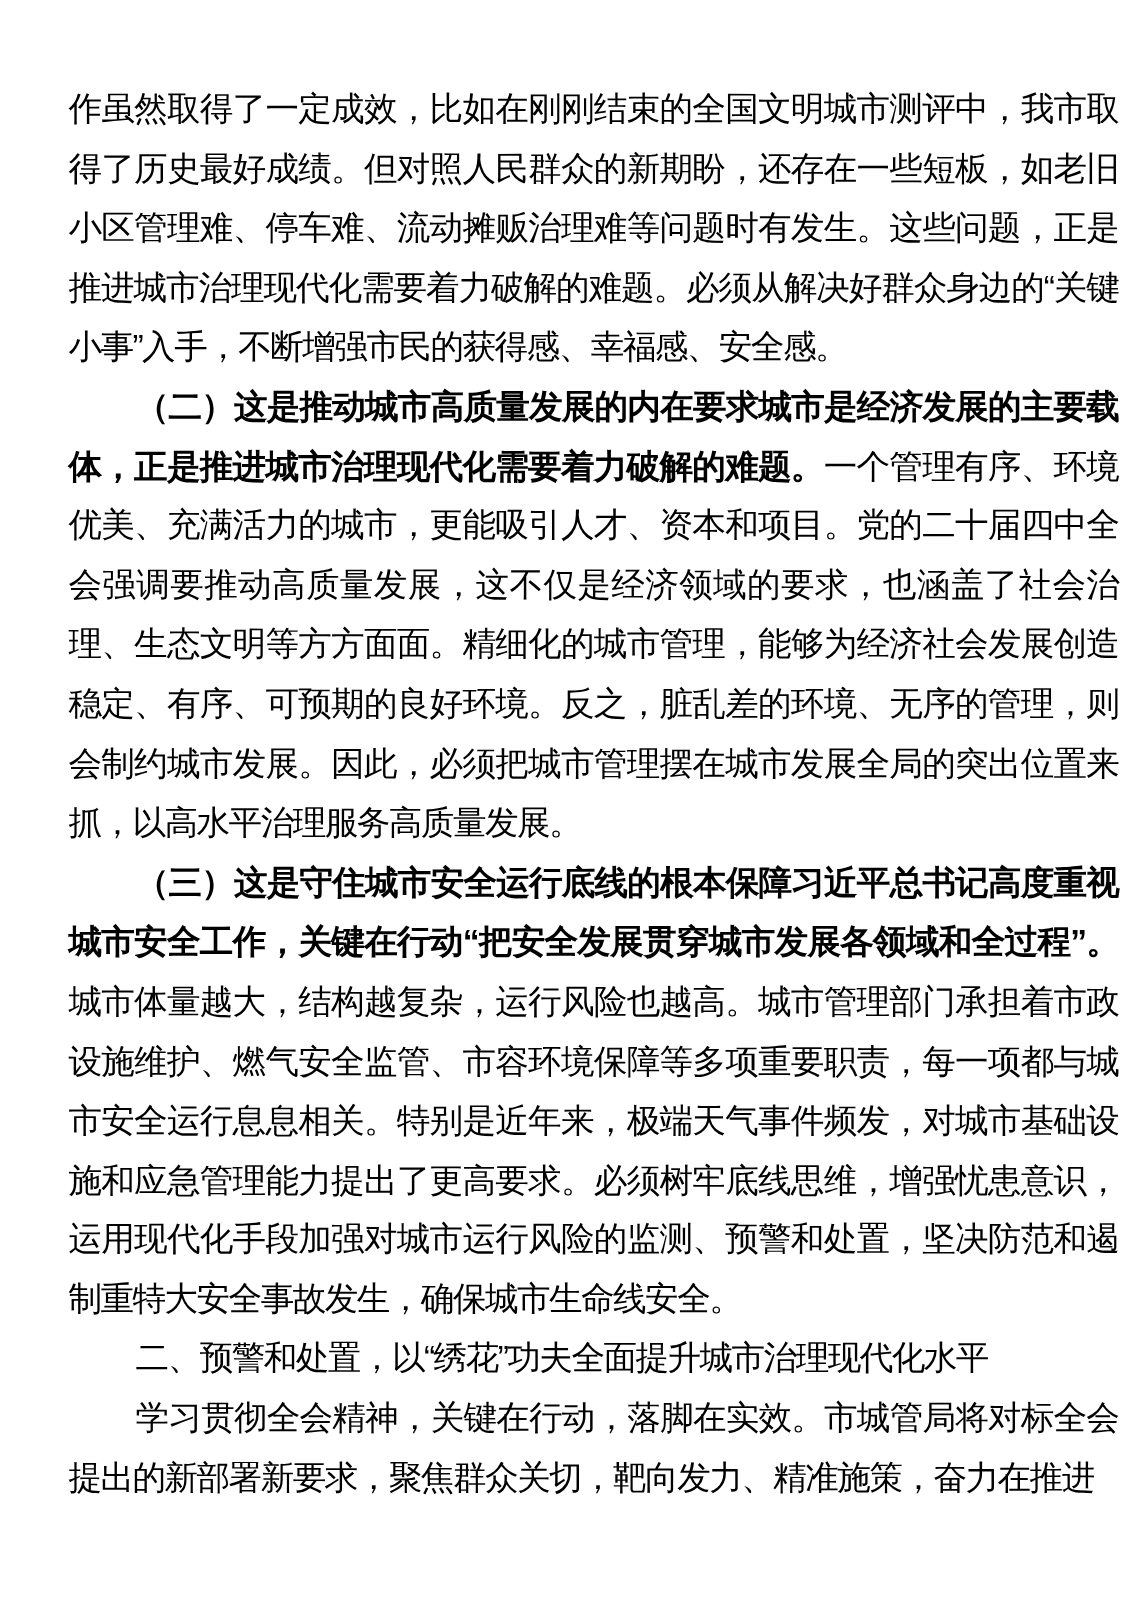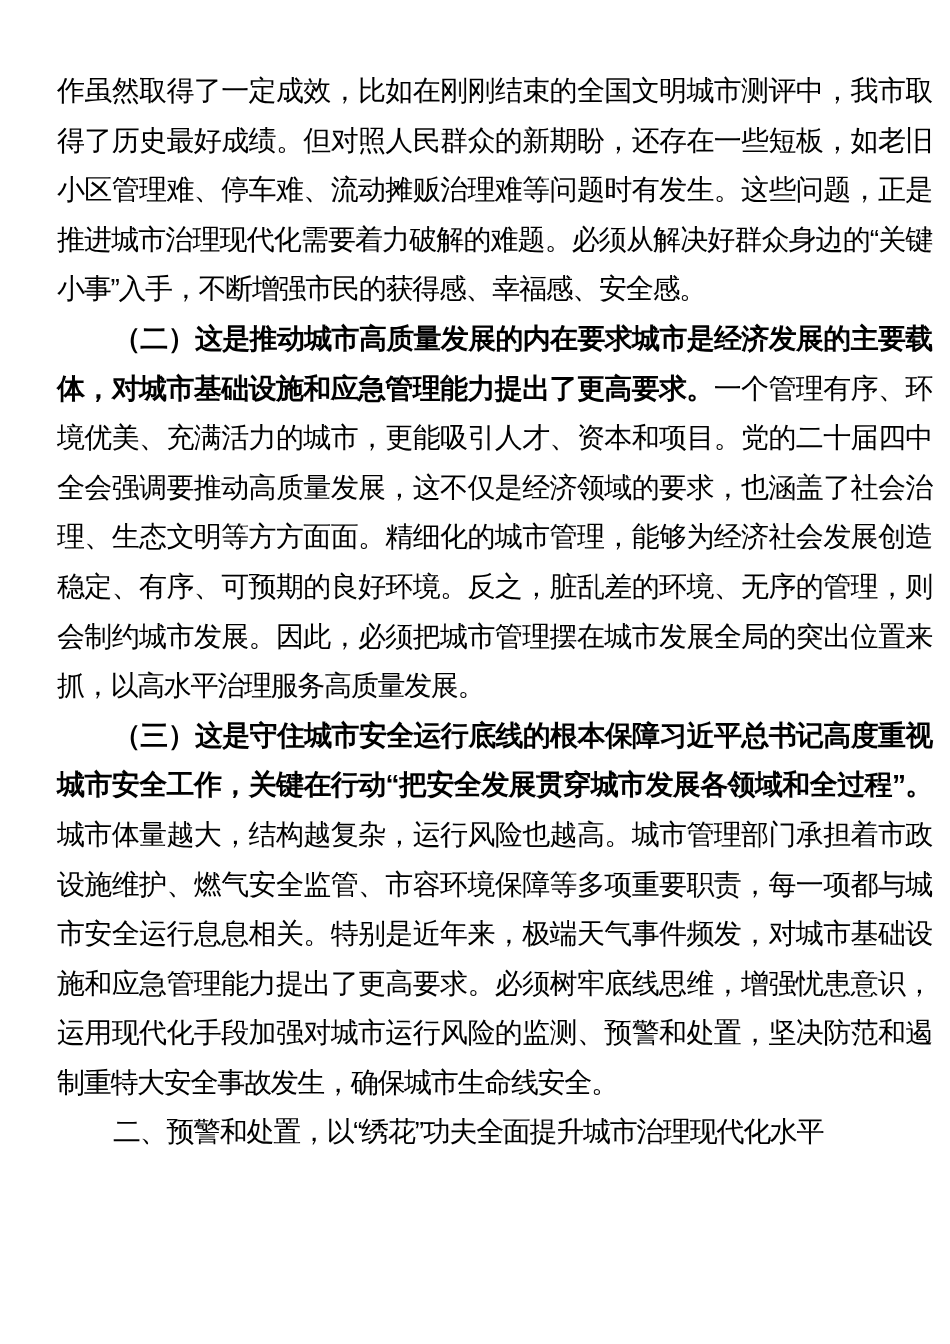--- a/index.html
+++ b/index.html
@@ -43,26 +43,29 @@
 <body>
 
 <div class="page">
   <div class="doc">
 
     <p>
       <span>作虽然取得了一定成效，比如在刚刚结束的全国文明城市测评中，我市取得了历史最好成绩。但对照人民群众的新期盼，还存在一些短板，如老旧小区管理难、停车难、流动摊贩治理难等问题时有发生。这些问题，正是推进城市治理现代化需要着力破解的难题。必须从解决好群众身边的“关键小事”入手，不断增强市民的获得感、幸福感、安全感。</span>
     </p>
 
     <p class="indent">
-      <span class="lead">（二）这是推动城市高质量发展的内在要求城市是经济发展的主要载体，对城市基础设施和应急管理能力提出了更高要求。</span><span>一个管理有序、环境优美、充满活力的城市，更能吸引人才、资本和项目。党的二十届四中全会强调要推动高质量发展，这不仅是经济领域的要求，也涵盖了社会治理、生态文明等方方面面。精细化的城市管理，能够为经济社会发展创造稳定、有序、可预期的良好环境。反之，脏乱差的环境、无序的管理，则会制约城市发展。因此，必须把城市管理摆在城市发展全局的突出位置来抓，以高水平治理服务高质量发展。</span>
+      <span class="lead">（二）这是推动城市高质量发展的内在要求城市是经济发展的主要载体，正是推进城市治理现代化需要着力破解的难题。</span><span>一个管理有序、环境优美、充满活力的城市，更能吸引人才、资本和项目。党的二十届四中全会强调要推动高质量发展，这不仅是经济领域的要求，也涵盖了社会治理、生态文明等方方面面。精细化的城市管理，能够为经济社会发展创造稳定、有序、可预期的良好环境。反之，脏乱差的环境、无序的管理，则会制约城市发展。因此，必须把城市管理摆在城市发展全局的突出位置来抓，以高水平治理服务高质量发展。</span>
     </p>
 
     <p class="indent">
       <span class="lead">（三）这是守住城市安全运行底线的根本保障习近平总书记高度重视城市安全工作，关键在行动“把安全发展贯穿城市发展各领域和全过程”。</span><span>城市体量越大，结构越复杂，运行风险也越高。城市管理部门承担着市政设施维护、燃气安全监管、市容环境保障等多项重要职责，每一项都与城市安全运行息息相关。特别是近年来，极端天气事件频发，对城市基础设施和应急管理能力提出了更高要求。必须树牢底线思维，增强忧患意识，运用现代化手段加强对城市运行风险的监测、预警和处置，坚决防范和遏制重特大安全事故发生，确保城市生命线安全。</span>
     </p>
 
     <h2 class="indent">
       <span>二、预警和处置，以“绣花”功夫全面提升城市治理现代化水平</span>
     </h2>
 
+    <p class="indent">
+      <span>学习贯彻全会精神，关键在行动，落脚在实效。市城管局将对标全会提出的新部署新要求，聚焦群众关切，靶向发力、精准施策，奋力在推进</span>
+    </p>
 
   </div>
 </div>
 
 </body></html>

